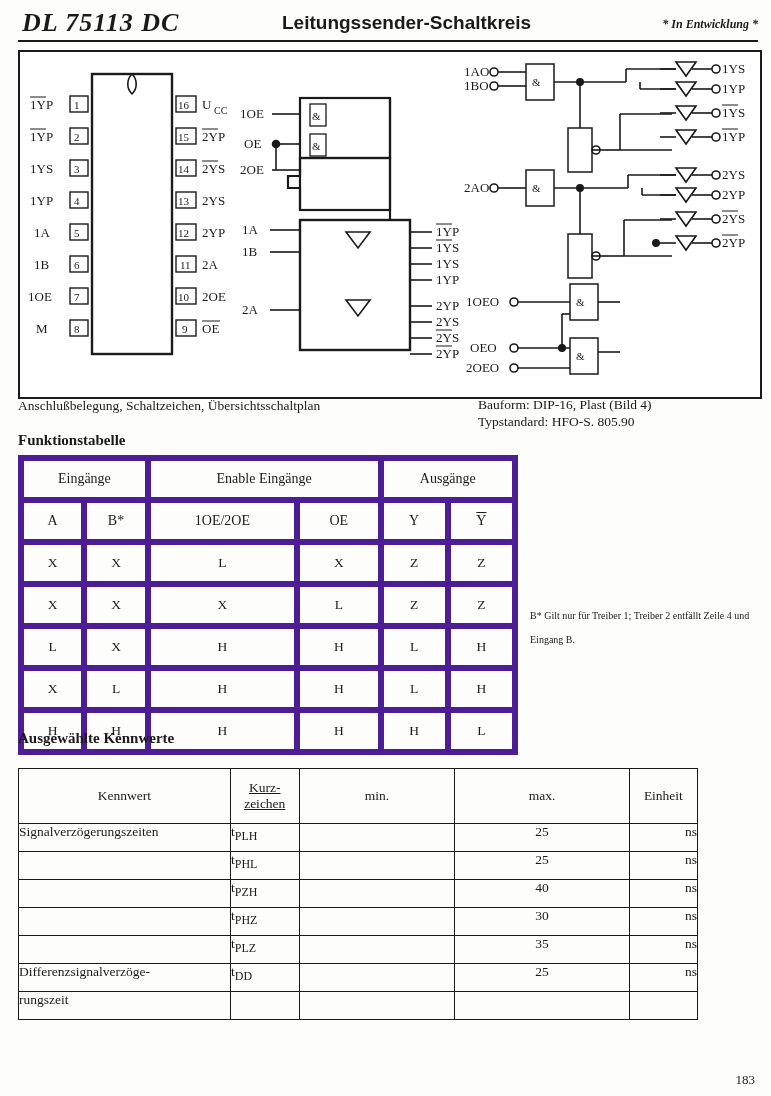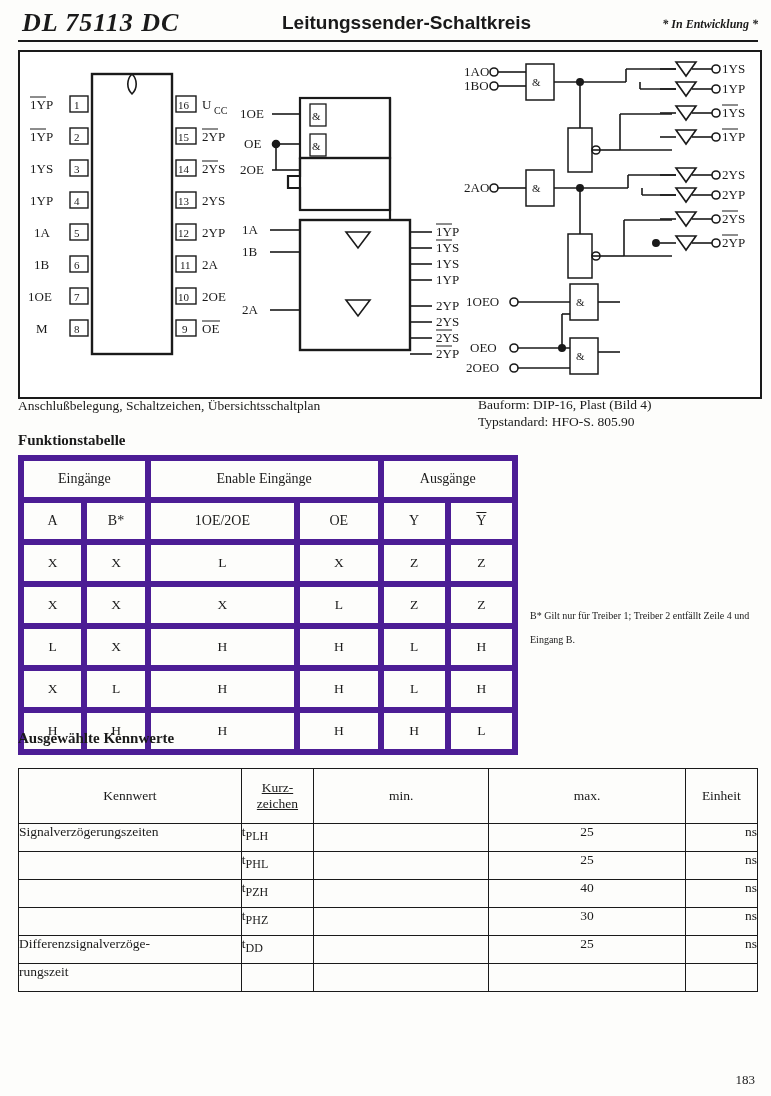--- a/index.html
+++ b/index.html
@@ -71,21 +71,21 @@
   .ftable .drow td{height:34px;}
 
   .note-right{
     position:absolute;left:530px;top:592px;width:230px;
     font-size:10px;line-height:24px;margin-top:12px;
   }
 
   
   #kenn-title{position:absolute;left:18px;top:730px;font-size:15px;}
   .ktable{
-    position:absolute;left:18px;top:768px;width:740px;
+    position:absolute;left:18px;top:768px;width:680px;
     border-collapse:collapse;
     font-size:13.5px;
     padding-left:12px;
   }
   .ktable td{
     border:1px solid #1a1a1a;
     font-family:"Liberation Serif",serif;
     vertical-align:top;
   }
   .ktable .khead td{height:52px;text-align:center;vertical-align:middle;}
@@ -476,20 +476,27 @@
         <td class="kunit">ns</td>
       </tr>
       <tr class="krow">
         <td class="kname"></td>
         <td class="ksym"><span>t</span><sub>PHZ</sub></td>
         <td></td>
         <td class="kmax">30</td>
         <td class="kunit">ns</td>
       </tr>
       <tr class="krow">
+        <td class="kname"></td>
+        <td class="ksym"><span>t</span><sub>PLZ</sub></td>
+        <td></td>
+        <td class="kmax">35</td>
+        <td class="kunit">ns</td>
+      </tr>
+      <tr class="krow">
         <td class="kname">Differenzsignalverzöge-</td>
         <td class="ksym"><span>t</span><sub>DD</sub></td>
         <td></td>
         <td class="kmax">25</td>
         <td class="kunit">ns</td>
       </tr>
       <tr class="krow">
         <td class="kname">rungszeit</td>
         <td class="ksym"></td>
         <td></td>

